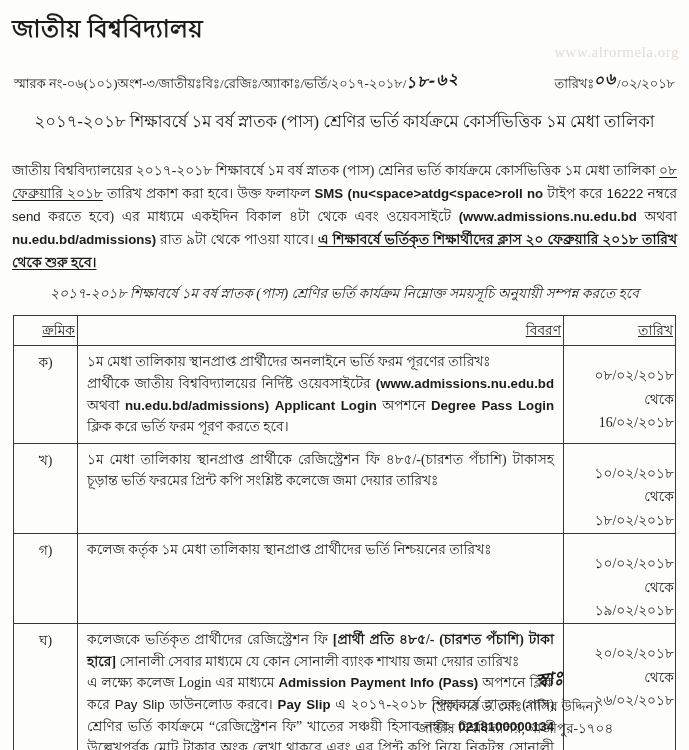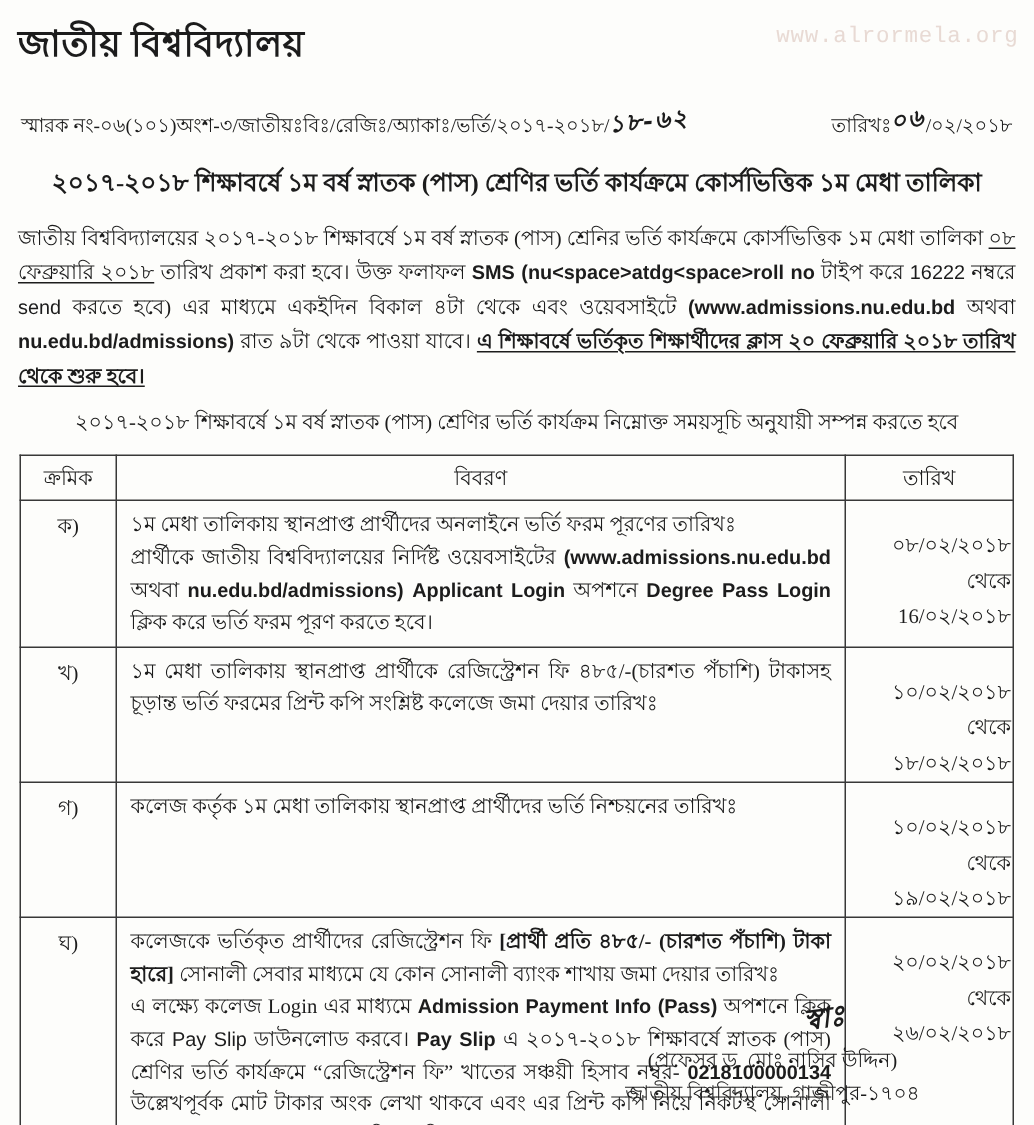--- a/index.html
+++ b/index.html
@@ -16,24 +16,24 @@
 
   .doc-title {
     text-align: left;
     font-size: 24px;
     font-weight: bold;
     margin-top: 4px;
     letter-spacing: 0.5px;
   }
   .watermark {
     position: absolute;
-    top: 16px; right: 10px;
+    top: 44px; right: 10px;
     color: #e8dad4;
     font-size: 15px;
-    font-family: Liberation Mono, monospace;
+    font-family: Liberation Serif, serif;
     letter-spacing: 0.5px;
     user-select: none;
   }
 
   .memo-row {
     display: flex;
     justify-content: space-between;
     align-items: flex-end;
     font-size: 13px;
     margin-top: 20px;
@@ -46,61 +46,63 @@
     font-weight: bold;
     display: inline-block;
     transform: rotate(-5deg) translateY(-2px);
     font-size: 16px;
     letter-spacing: 1px;
   }
   .date-cell .handwrite { transform: rotate(-7deg) translateY(-3px); }
 
   .subject {
     text-align: center;
-    font-weight: bold;
+    font-weight: normal;
     font-size: 16.5px;
     line-height: 1.6;
     margin: 12px auto 0;
     width: 96%;
   }
 
   .intro {
     font-size: 13.8px;
     line-height: 1.66;
     text-align: justify;
-    margin-top: 13px;
+    margin-top: 25px;
   }
   .schedule-note {
     text-align: center;
     font-size: 13.8px;
     margin-top: 7px;
+    font-style: italic;
   }
 
   .b { font-weight: bold; }
   .u { text-decoration: underline; text-underline-offset: 2px; }
   .l { font-family: "Liberation Sans", "DejaVu Sans", sans-serif; font-size: 0.96em; }
 
   table.schedule {
     border-collapse: collapse;
     margin: 9px auto 0;
     width: 662px;
     table-layout: fixed;
   }
   .schedule th, .schedule td {
     border: 1.5px solid #383838;
     font-size: 13.8px;
     line-height: 1.56;
     vertical-align: top;
   }
   .schedule th {
     font-weight: normal;
-    text-align: center;
+    text-align: right;
     padding: 4px 2px;
     height: 28px;
     vertical-align: middle;
+    text-decoration: underline;
   }
   col.c-serial { width: 64px; }
   col.c-desc   { width: 486px; }
   col.c-date   { width: 112px; }
   td.serial { text-align: center; padding-top: 6px; }
   td.desc   { padding: 5px 9px 5px 9px; text-align: justify; }
   td.date   { text-align: right; padding-top: 18px; line-height: 1.7; }
   tr.r1 td { height: 78px; }
   tr.r2 td { height: 64px; }
   tr.r3 td { height: 63px; }

